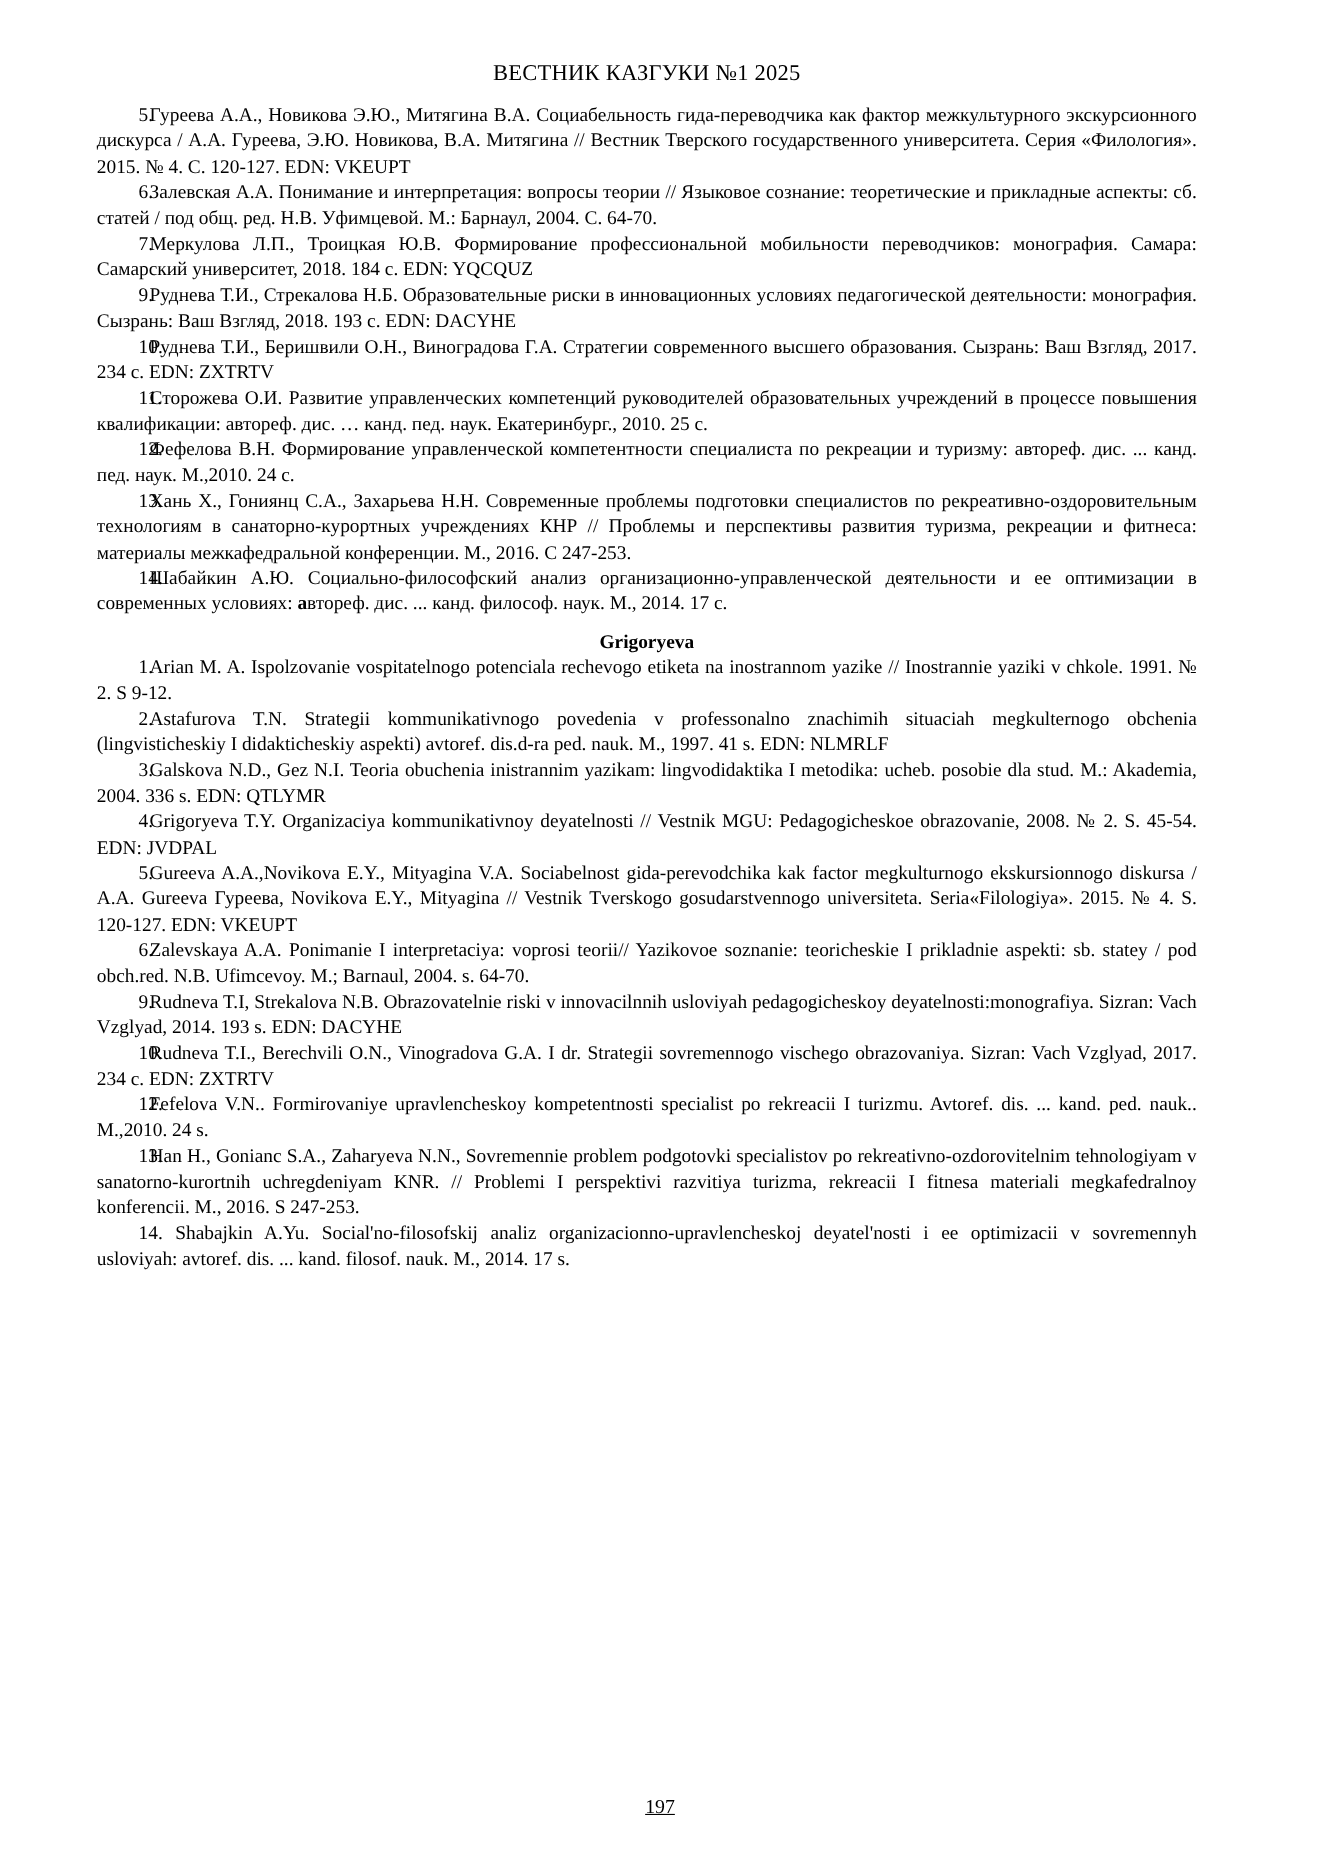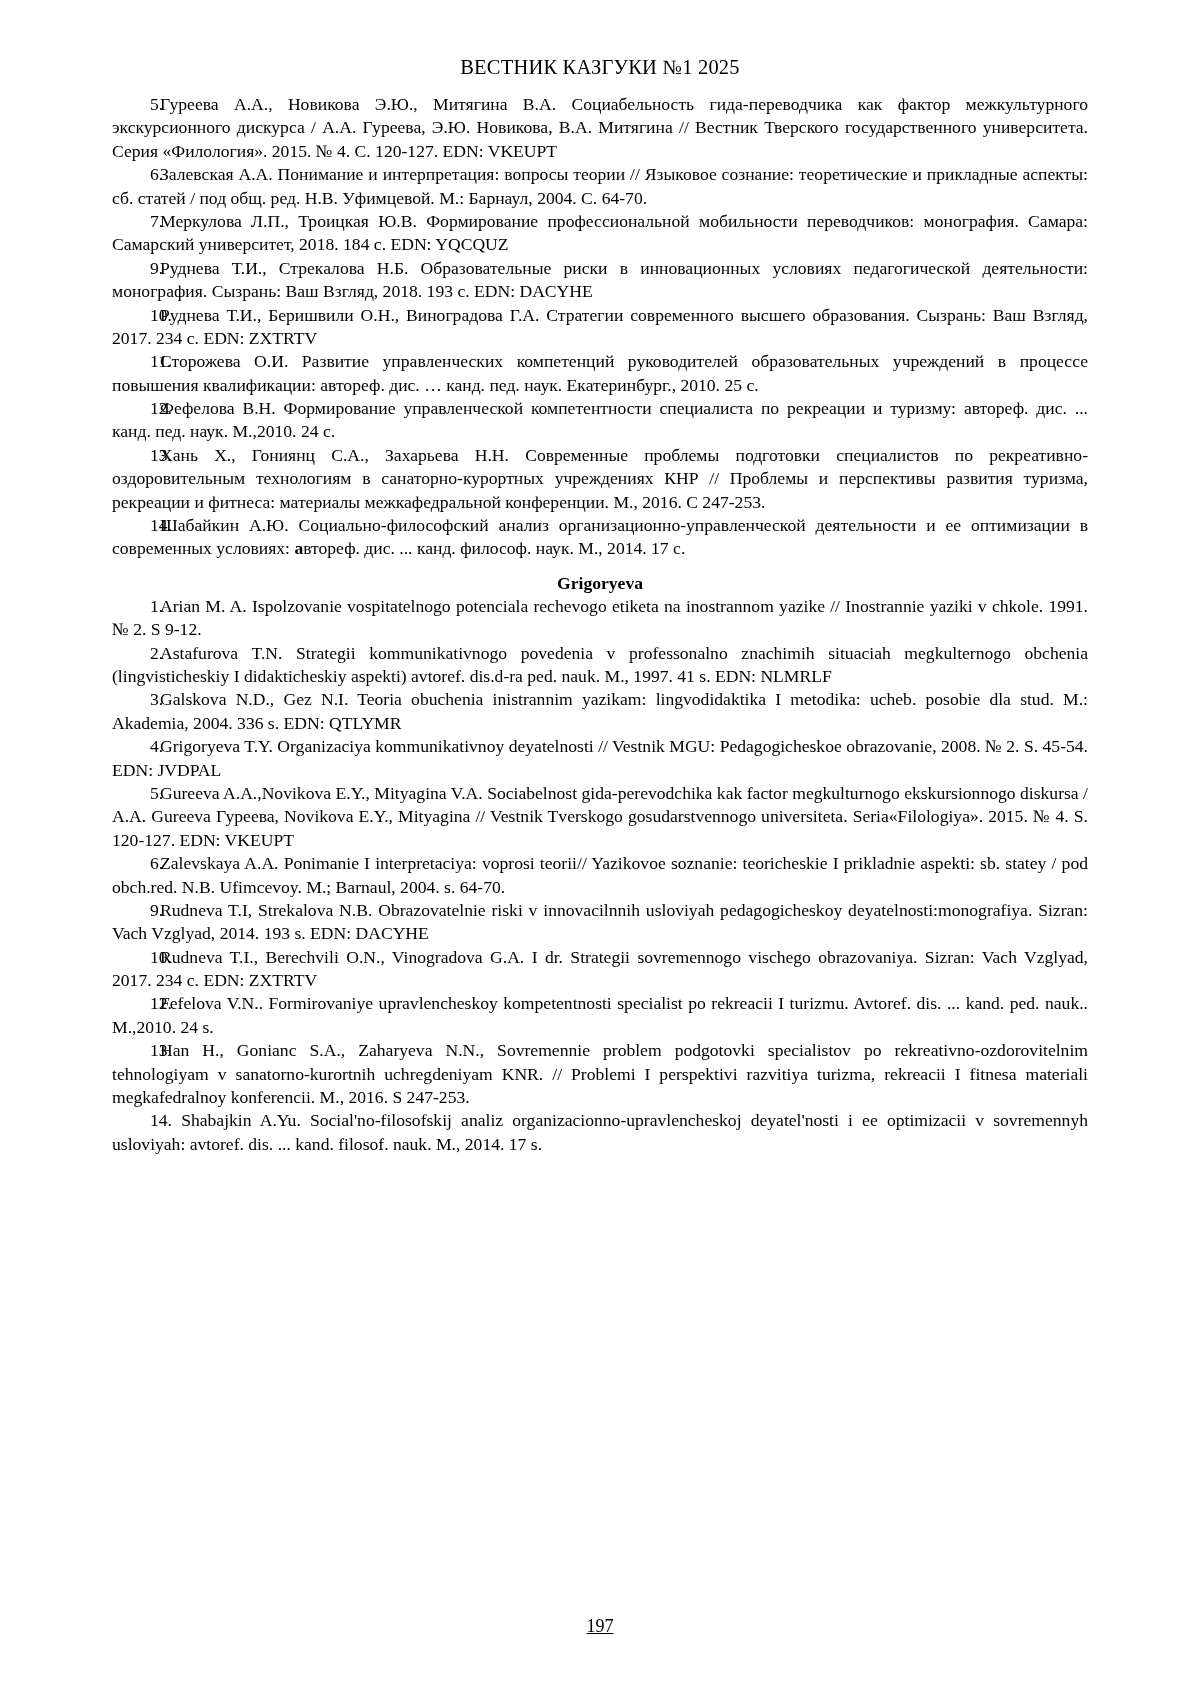--- a/index.html
+++ b/index.html
@@ -11,21 +11,21 @@
     width: 1200px;
     height: 1697px;
     font-family: "Liberation Serif", serif;
     color: #000000;
     position: relative;
   }
   .page {
     box-sizing: border-box;
     width: 1200px;
     min-height: 1697px;
-    padding: 56px 112px 40px 112px;
+    padding: 56px 112px 40px 88px;
     position: relative;
   }
   .running-head {
     text-align: center;
     font-size: 20.5px;
     letter-spacing: 0.2px;
     margin: 0 0 14px 0;
   }
   .ref-list {
     margin: 0;
@@ -54,21 +54,21 @@
     text-align: center;
     font-weight: bold;
     font-size: 17.6px;
     margin: 12px 0 1px 0;
   }
   .bold-inline { font-weight: bold; }
   .page-number {
     position: absolute;
     left: 0;
     right: 0;
-    bottom: 60px;
+    bottom: 44px;
     text-align: center;
     font-size: 18px;
     text-decoration: underline;
   }
 </style>
 </head>
 <body>
 
 <div class="page">
 

